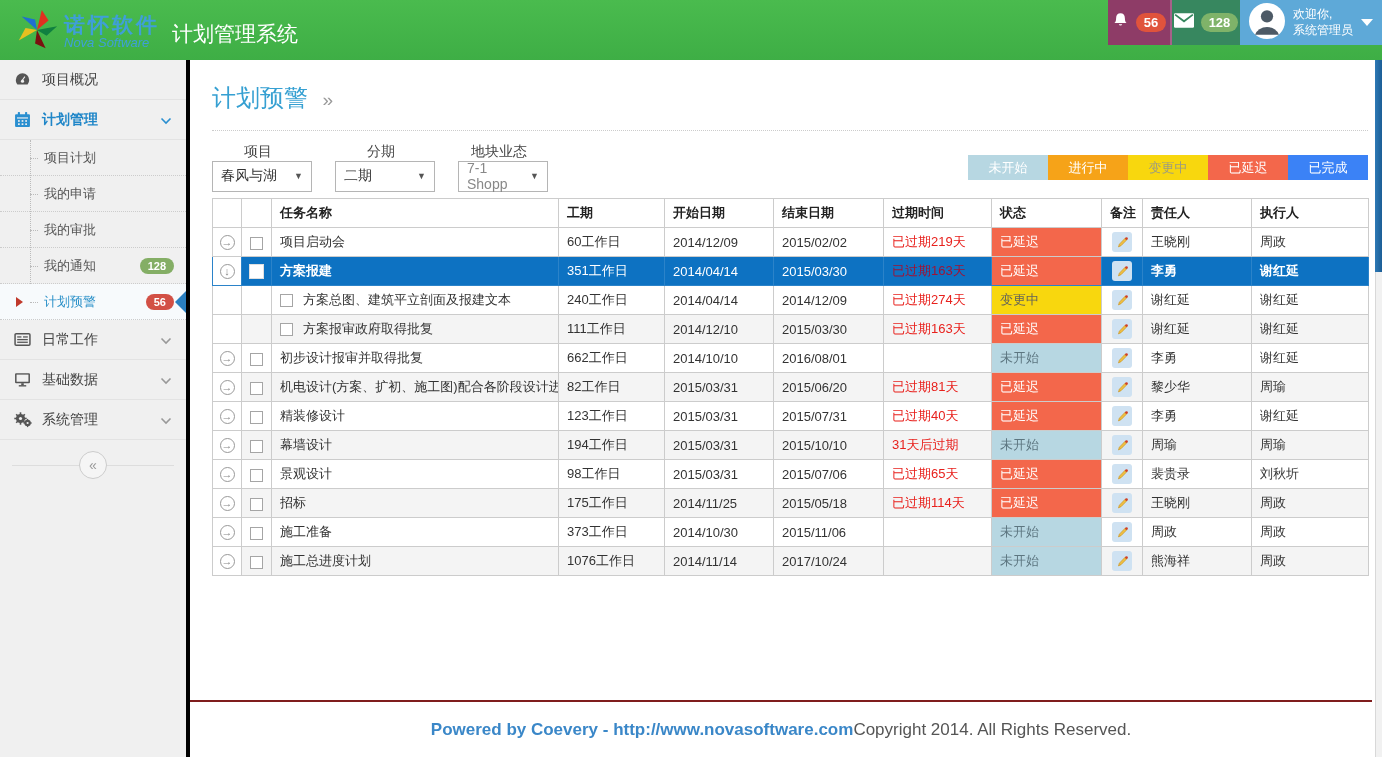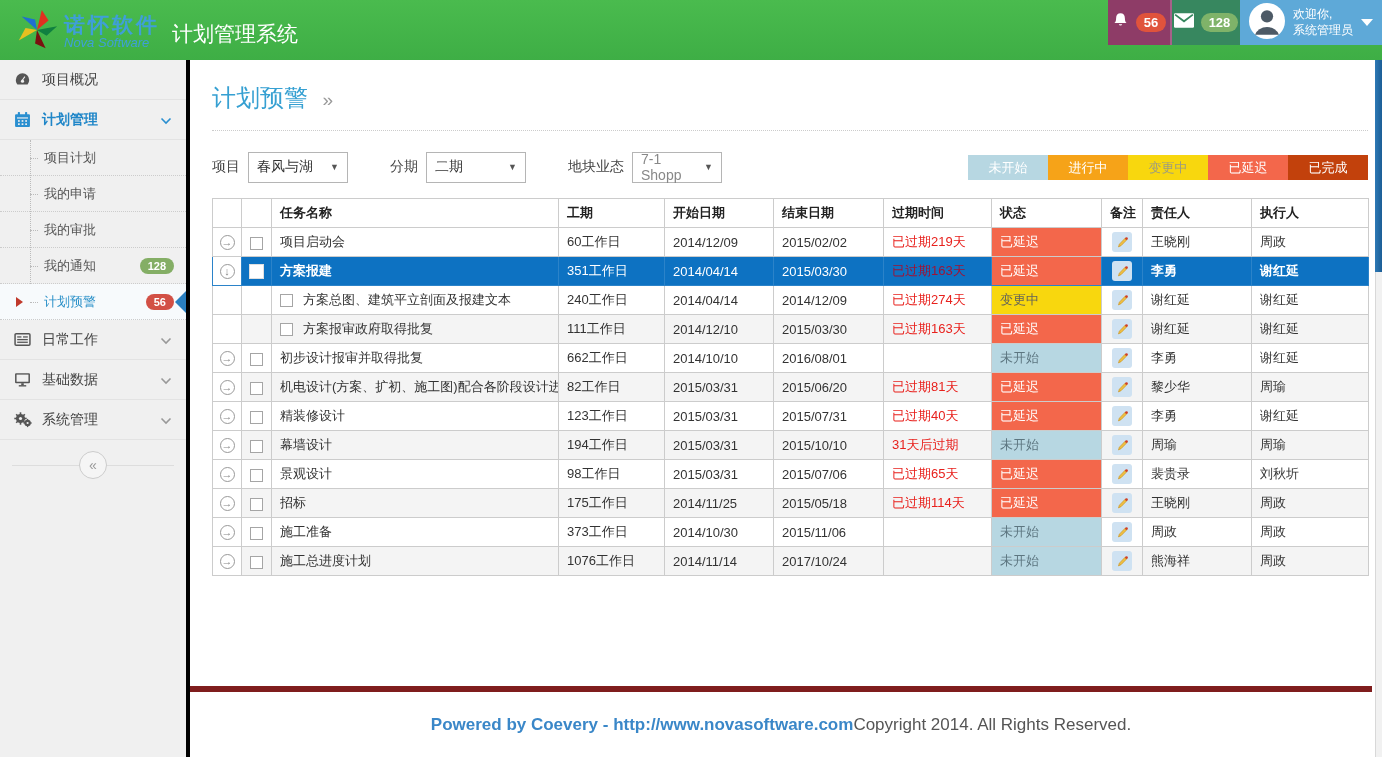--- a/index.html
+++ b/index.html
@@ -61,21 +61,21 @@
     color:#999; font-size:14px; display:flex; align-items:center; justify-content:center;
     cursor:pointer; }
 
   
   .main { position:absolute; left:190px; top:60px; right:0; bottom:0; background:#fff; }
   .page-title-row { padding:22px 0 0 22px; }
   .page-title { font-size:24px; color:#36a0d2; }
   .bc-sep { font-size:19px; color:#999; margin-left:10px; }
   .title-divider { margin:16px 14px 0 22px; border-top:1px dotted #ccc; }
   .toolbar { display:flex; align-items:center; margin:20px 14px 0 22px; height:32px; }
-  .filter { display:flex; align-items:center; margin-right:42px; }
+  .filter { display:flex; align-items:center; margin-right:23px;flex-direction:column; }
   .filter-label { font-size:14px; color:#444; margin-right:8px; white-space:nowrap; }
   .selectbox { height:31px; border:1px solid #b5b5b5; background:#fff; display:flex;
     align-items:center; justify-content:space-between; padding:0 8px; font-size:14px;
     color:#333; cursor:pointer; }
   .selectbox .sel-arrow { font-size:9px; color:#555; margin-left:8px; }
   .selectbox.muted { color:#888; }
   .legend { margin-left:auto; display:flex; }
   .legend-btn { width:80px; height:25px; line-height:25px; text-align:center;
     font-size:13px; cursor:pointer; }
 
@@ -93,22 +93,22 @@
   .circle-arrow { width:15px; height:15px; border:1px solid #999; border-radius:50%;
     color:#888; display:inline-flex; align-items:center; justify-content:center;
     font-size:11px; line-height:1; cursor:pointer; }
   .cb { width:13px; height:13px; border:1px solid #a5a5a5; background:#fff;
     display:inline-block; vertical-align:middle; cursor:pointer; }
   tr.selected .cb { width:15px; height:15px; border-color:#e0e0e0; }
   .cb.inline { margin-right:10px; }
   .note-btn { width:20px; height:20px; background:#cfe2f2; border-radius:3px;
     display:inline-flex; align-items:center; justify-content:center; cursor:pointer; }
 
-  .footer { position:absolute; left:0; right:10px; bottom:0; height:71px;
-    border-top:6px solid #7f1d1d; display:flex; align-items:center; justify-content:center;
+  .footer { position:absolute; left:0; right:10px; bottom:0; height:57px;
+    border-top:2px solid #7f1d1d; display:flex; align-items:center; justify-content:center;
     font-size:17px; }
   .footer-link { color:#3a87c8; font-weight:bold; cursor:pointer; }
   .footer-rest { color:#555; }
 
   .vscroll { position:absolute; top:0; right:0; width:7px; bottom:0; background:#f1f1f1;
     border-left:1px solid #d8d8d8; }
   .vscroll .thumb { position:absolute; top:0; right:0; width:7px; height:212px;
     background:linear-gradient(90deg,#2d79b5,#1c5e96); cursor:pointer; }
 </style>
 </head>
@@ -311,21 +311,21 @@
         <div class="selectbox muted" style="width: 90px;">
           <span>7-1 Shopp</span>
           <span class="sel-arrow">▼</span>
         </div>
       </div>
       <div class="legend">
         <div class="legend-btn" style="background: rgb(183, 215, 226); color: rgb(255, 255, 255);">未开始</div>
         <div class="legend-btn" style="background: rgb(246, 163, 24); color: rgb(255, 255, 255);">进行中</div>
         <div class="legend-btn" style="background: rgb(248, 215, 14); color: rgb(156, 156, 128);">变更中</div>
         <div class="legend-btn" style="background: rgb(243, 103, 75); color: rgb(255, 255, 255);">已延迟</div>
-        <div class="legend-btn" style="background: #c2410c; color: rgb(255, 255, 255);">已完成</div>
+        <div class="legend-btn" style="background: #3b82f6; color: rgb(255, 255, 255);">已完成</div>
       </div>
   </div>
 
   <div class="table-wrap">
     <table>
       <colgroup>
           <col style="width: 29px;">
           <col style="width: 30px;">
           <col style="width: 287px;">
           <col style="width: 106px;">

